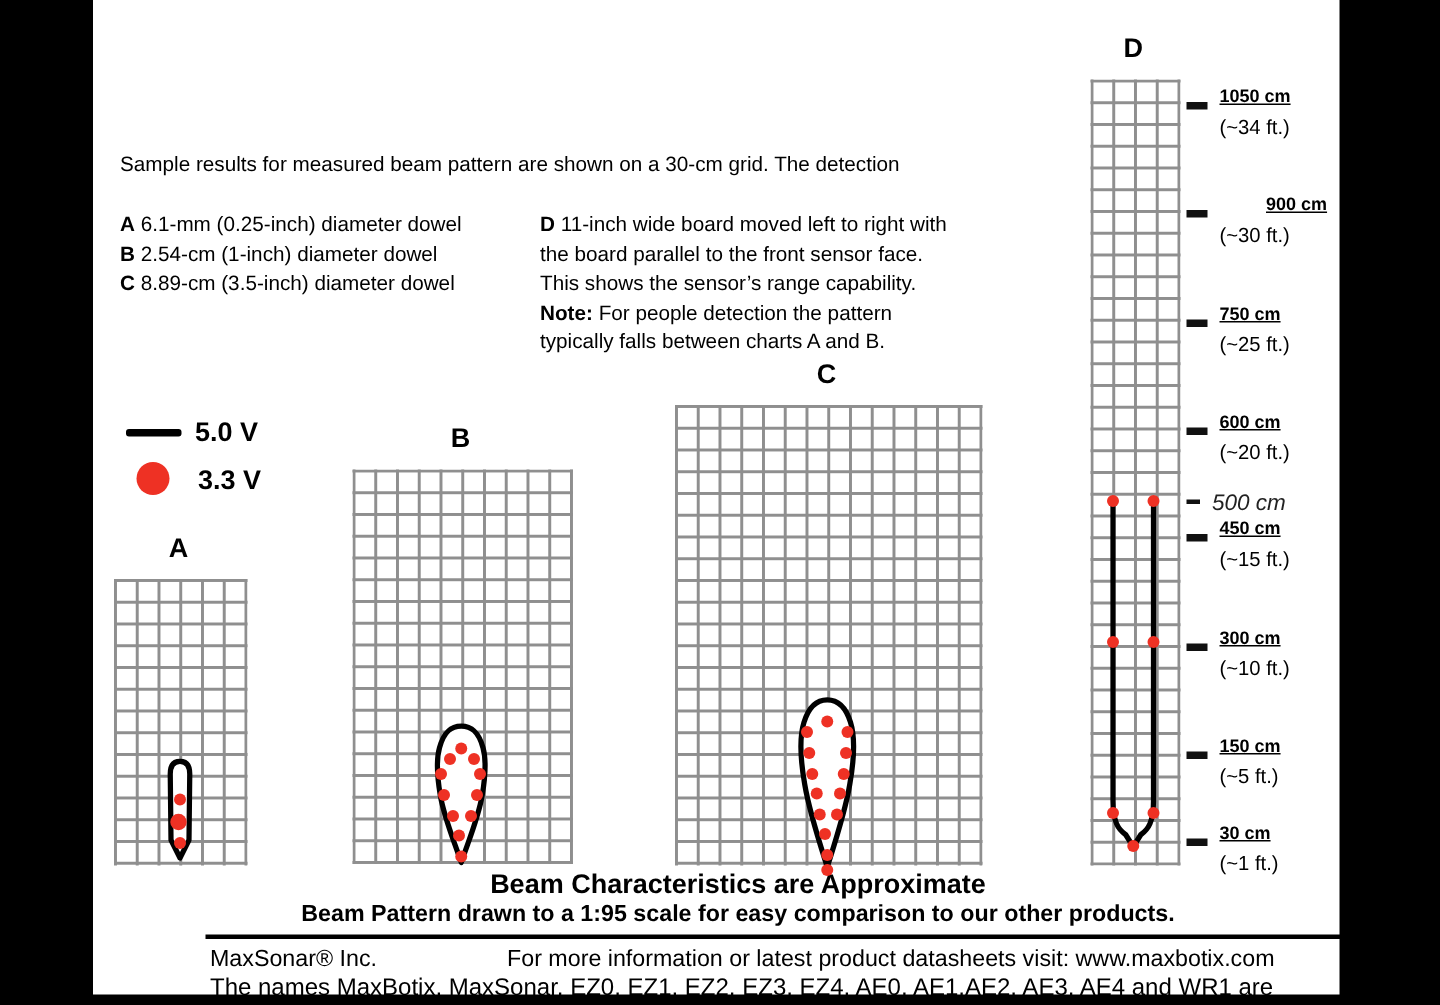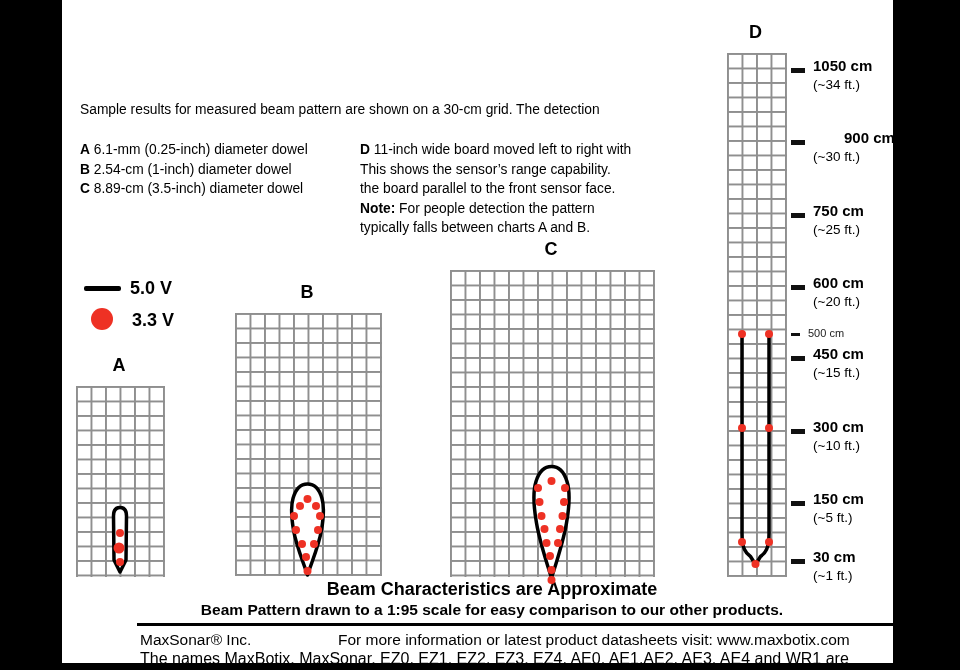--- a/index.html
+++ b/index.html
@@ -20,23 +20,23 @@
   #legend-3v { left:70px; top:310px; }
 
   .grid { position:absolute; background-color:#fff;
           background-image:linear-gradient(to right, var(--grid) 2px, transparent 2px),
                            linear-gradient(to bottom, var(--grid) 2px, transparent 2px); }
   .chart-label { position:absolute; font-size:18px; font-weight:bold; }
 
   #overlay { position:absolute; left:0; top:0; width:960px; height:670px; pointer-events:none; }
 
   .tick-dash { position:absolute; background:#111; }
-  .tick-cm  { position:absolute; font-size:15px; font-weight:bold; white-space:nowrap; }
+  .tick-cm  { position:absolute; font-size:12px; font-weight:bold; white-space:nowrap;text-decoration:underline; }
   .tick-ft  { position:absolute; font-size:13.5px; white-space:nowrap; }
-  .tick-cm-small { position:absolute; font-size:11px; white-space:nowrap; color:#222; }
+  .tick-cm-small { position:absolute; font-size:15px; white-space:nowrap; color:#222;font-style:italic; }
 
   .approx-title { position:absolute; left:110px; top:579px; width:640px; text-align:center; font-size:18px; font-weight:bold; }
   .scale-note   { position:absolute; left:110px; top:601px; width:640px; text-align:center; font-size:15.5px; font-weight:bold; }
   .footer-rule  { position:absolute; left:75px; top:623px; width:810px; height:3px; background:#000; }
   .footer-co    { position:absolute; left:78px; top:631px; font-size:15.5px; }
   .footer-info  { position:absolute; left:276px; top:631px; font-size:15.5px; }
   .footer-tm    { position:absolute; left:78px; top:650px; font-size:16px; }
 </style>
 </head>
 <body>
@@ -55,22 +55,22 @@
   </div>
 
   <div class="dowels">
       <div class="dowel-line"><b>A</b> <span>6.1-mm (0.25-inch) diameter dowel</span></div>
       <div class="dowel-line"><b>B</b> <span>2.54-cm (1-inch) diameter dowel</span></div>
       <div class="dowel-line"><b>C</b> <span>8.89-cm (3.5-inch) diameter dowel</span></div>
     </div>
 
   <div class="board">
     <div><b>D</b> <span>11-inch wide board moved left to right with</span></div>
+    <div>the board parallel to the front sensor face.</div>
     <div>This shows the sensor’s range capability.</div>
-    <div>the board parallel to the front sensor face.</div>
     <div><b>Note:</b> <span>For people detection the pattern</span></div>
     <div>typically falls between charts A and B.</div>
   </div>
 
   <span class="legend-line"></span>
   <span class="legend-text" id="legend-5v">5.0 V</span>
   <span class="legend-dot"></span>
   <span class="legend-text" id="legend-3v">3.3 V</span>
 
   <div class="approx-title">Beam Characteristics are Approximate</div>

